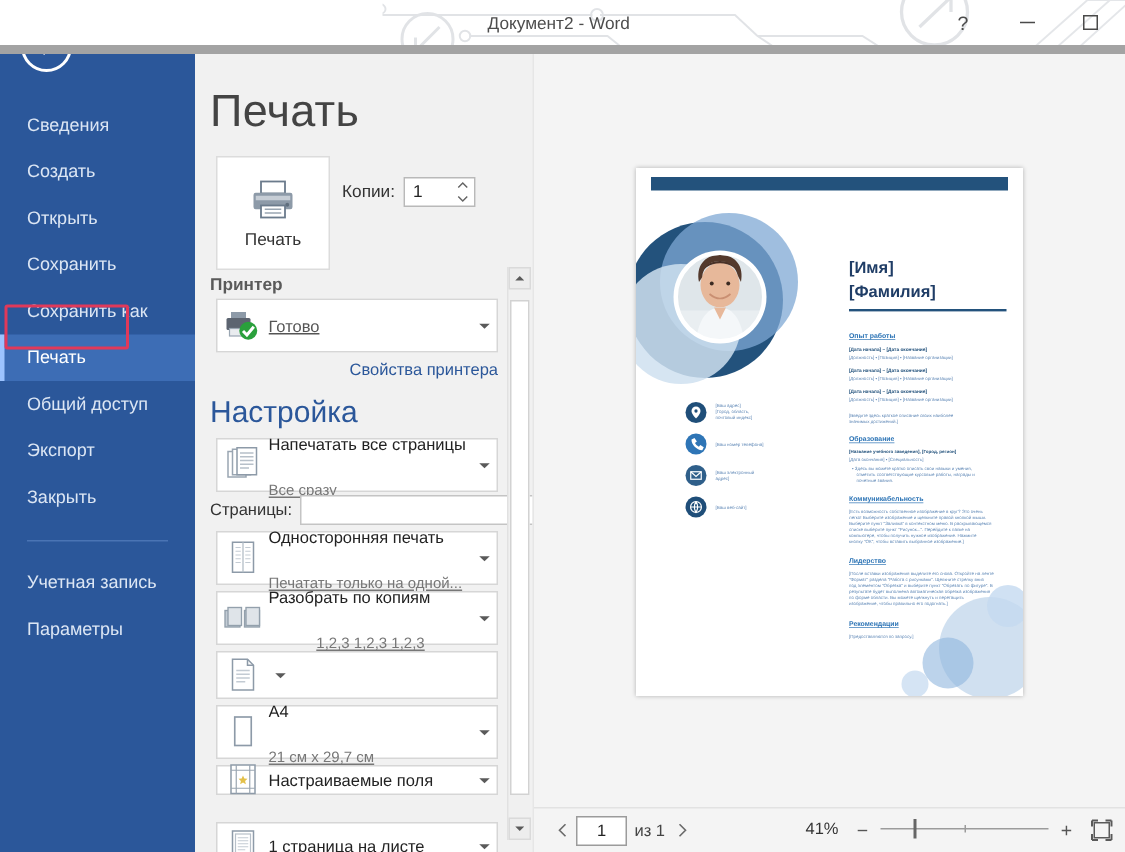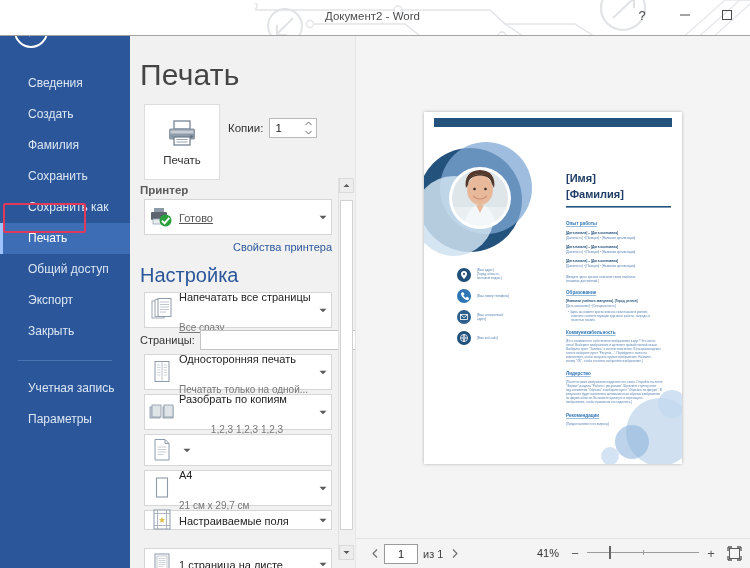--- a/index.html
+++ b/index.html
@@ -12,21 +12,21 @@
   #app {
     position: relative;
     width: 750px; height: 568px;
     background: #f1f1f1;
   }
 
   
   .titlebar {
     position: absolute; left: 0; top: 0; width: 750px; height: 36px;
     background: #ffffff;
-    border-bottom: 1px solid #a3a3a3;
+    border-bottom: 6px solid #a3a3a3;
     overflow: hidden;
     z-index: 40;
   }
   .titlebar-deco { position: absolute; left: 255px; top: -6px; width: 495px; height: 46px; opacity: .55; }
   .title-text {
     position: absolute; left: 325px; top: 10px;
     font-size: 11.5px; color: #4d4d4d; white-space: nowrap;
     z-index: 3;
   }
   .wbtn {
@@ -47,21 +47,21 @@
     z-index: 30;
   }
   .back-btn {
     position: absolute; left: 14px; top: 14px; width: 34px; height: 34px;
     border: 2px solid #ffffff; border-radius: 50%;
     display: flex; align-items: center; justify-content: center;
   }
   .nav-list { position: absolute; left: 0; top: 68px; width: 130px; }
   .nav-item {
     position: relative; height: 31px; line-height: 31px;
-    padding-left: 28px; color: #dce6f4; font-size: 12px; white-space: nowrap;
+    padding-left: 18px; color: #dce6f4; font-size: 12px; white-space: nowrap;
   }
   .nav-item.selected {
     background: #3d6db5; color: #ffffff;
   }
   .nav-item.selected::before {
     content: ""; position: absolute; left: 0; top: 0; width: 3px; height: 31px;
     background: #9cc3ff;
   }
   .nav-sep {
     margin: 13px 18px 12px 18px; height: 1px; background: #4a74b4;
@@ -253,21 +253,21 @@
         <path d="M17 7 H3 M8 2 L2.5 7 L8 12" stroke="#ffffff" stroke-width="1.6" fill="none"></path>
       </svg>
     </div>
 
     <div class="nav-list">
       <div class="nav-item">
         <span>Сведения</span></div>
       <div class="nav-item">
         <span>Создать</span></div>
       <div class="nav-item">
-        <span>Фамилия</span></div>
+        <span>Открыть</span></div>
       <div class="nav-item">
         <span>Сохранить</span></div>
       <div class="nav-item">
         <span>Сохранить как</span></div>
       <div class="nav-item selected">
         <span>Печать</span></div>
       <div class="nav-item">
         <span>Общий доступ</span></div>
       <div class="nav-item">
         <span>Экспорт</span></div>

